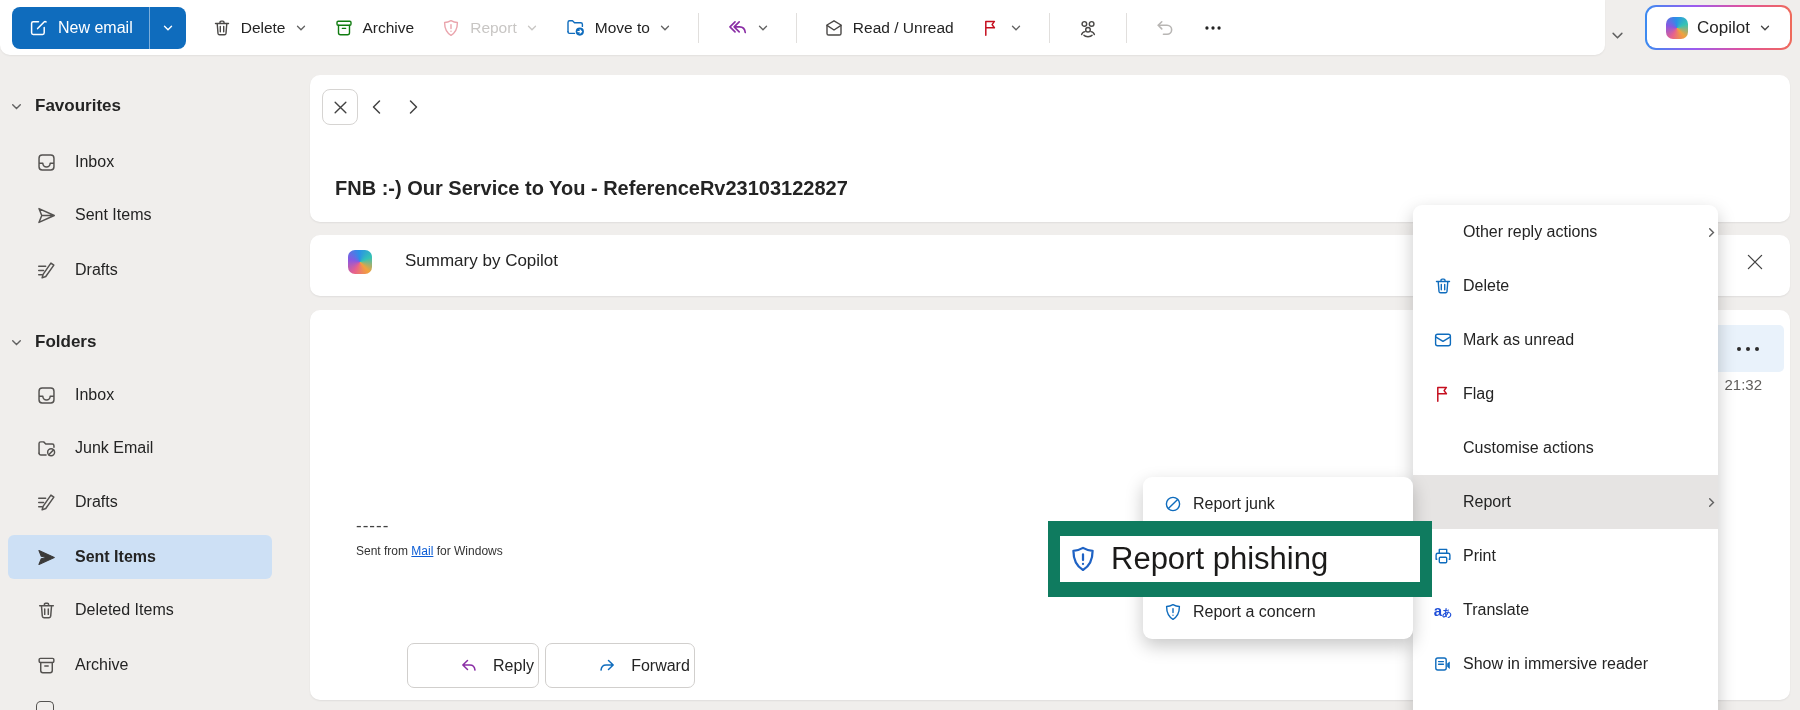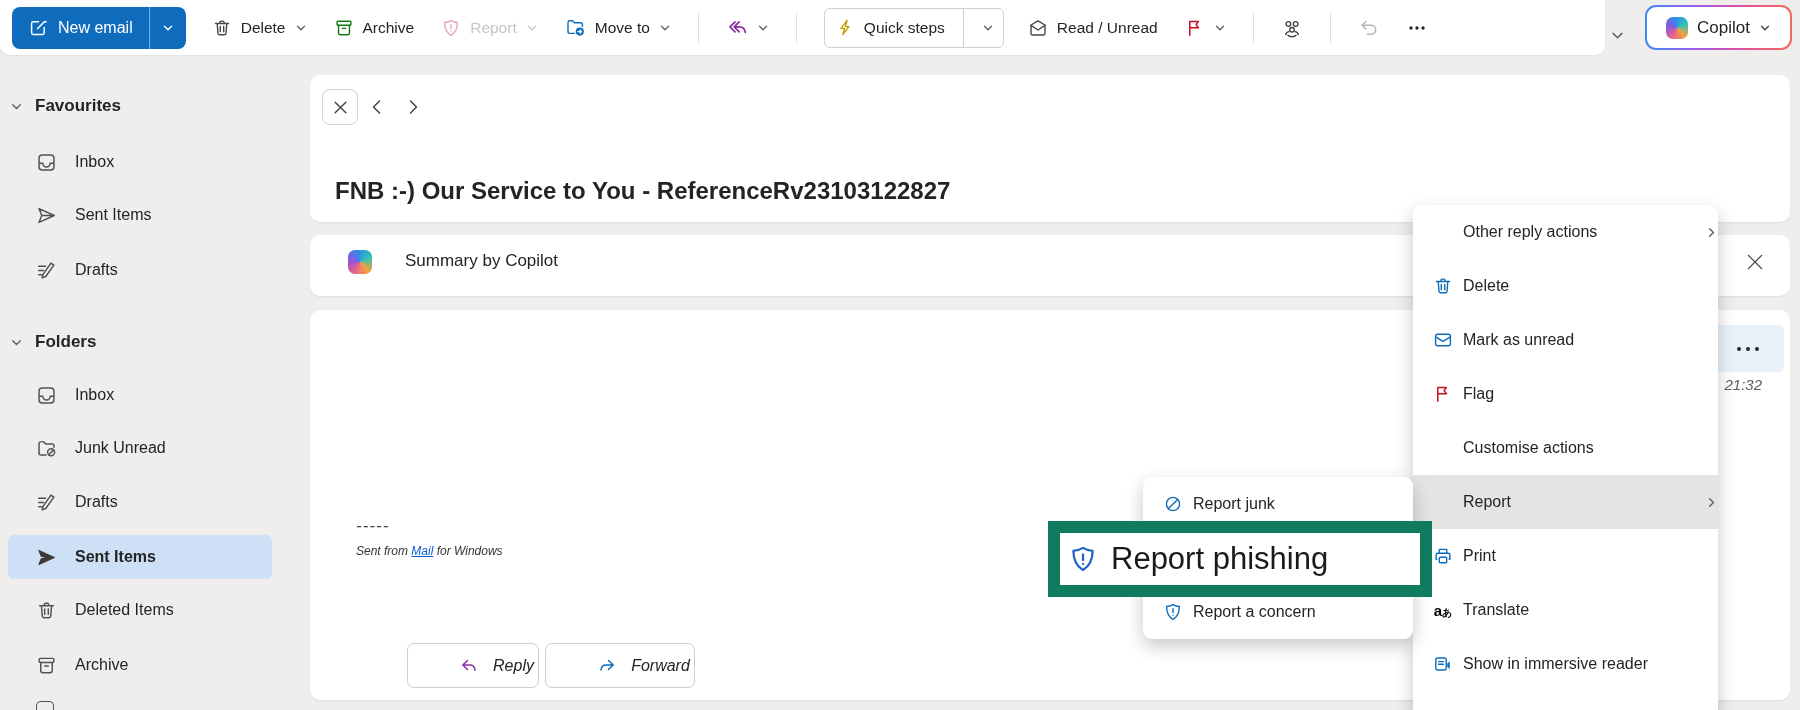--- a/index.html
+++ b/index.html
@@ -39,25 +39,25 @@
                  font-size:17px; font-weight:700; }
   .side-header .hchev { margin-left:10px; display:flex; }
   .side-header .hlabel { margin-left:12px; }
   .side-row.selected { background:#cde0f5; font-weight:700; }
 
   
   .card { position:absolute; left:310px; width:1480px; background:#fff; border-radius:10px;
           box-shadow:0 1px 2px rgba(0,0,0,.07); }
   .card1 { top:75px; height:147px; }
   .card2 { top:235px; height:61px; }
-  .card3 { top:310px; height:390px;font-style:italic; }
+  .card3 { top:310px; height:390px; }
   .xbtn { position:absolute; left:12px; top:14px; width:36px; height:36px; border:1px solid #d6d4d2;
           border-radius:8px; display:flex; align-items:center; justify-content:center; background:#fff; }
   .navchev { position:absolute; top:22px; display:flex; }
-  .subject { position:absolute; left:25px; top:102px; font-size:24px; font-weight:700; }
+  .subject { position:absolute; left:25px; top:102px; font-size:20px; font-weight:700; }
   .summary-label { position:absolute; left:95px; top:16px; font-size:17px; }
   .summary-logo { position:absolute; left:38px; top:15px; }
   .summary-close { position:absolute; right:24px; top:15px; display:flex; }
   .more-btn { position:absolute; left:1402px; top:15px; width:72px; height:47px; background:#e9f2fb;
               border-radius:5px; display:flex; align-items:center; justify-content:center; gap:5px; }
   .more-btn i { width:4px; height:4px; border-radius:50%; background:#2b2b2b; }
   .timestamp { position:absolute; right:28px; top:66px; font-size:15px; color:#605e5c; }
   .body-divider { position:absolute; left:46px; top:206px; font-size:17px; color:#424242; letter-spacing:1px; }
   .signature { position:absolute; left:46px; top:234px; font-size:12px; color:#333; }
   .signature a { color:#0b5cd5; }
@@ -67,32 +67,32 @@
   .forward-btn { left:235px; width:150px;text-align:right; }
 
   
   .ctx-menu { position:absolute; left:1413px; top:205px; width:305px; height:520px; background:#fff;
               border-radius:9px; box-shadow:0 7px 18px rgba(0,0,0,.22); z-index:10; padding-top:0; }
   .menu-item { height:54px; display:flex; align-items:center; padding:0 0 0 18px; font-size:16px; }
   .menu-item .mi-icon { width:24px; display:flex; justify-content:center; }
   .menu-item .mi-label { margin-left:8px; flex:1; }
   .menu-item .mi-chev { display:flex; }
   .menu-item.highlight { background:#e6e4e3; }
-  .tr-glyph { color:#000000; font-size:15px; font-weight:700; line-height:1; }
+  .tr-glyph { color:#1d4ed8; font-size:15px; font-weight:700; line-height:1; }
   .tr-glyph small { font-size:10px; }
 
   
   .sub-menu { position:absolute; left:1143px; top:477px; width:270px; height:162px; background:#fff;
               border-radius:9px; box-shadow:0 7px 18px rgba(0,0,0,.22); z-index:11; }
   .sub-menu .menu-item { height:54px; }
 
   
   .annotation { position:absolute; left:1048px; top:521px; width:384px; height:76px; background:#0F7B5F;
                 z-index:12; display:flex; align-items:center; justify-content:center; }
-  .annotation-inner { width:360px; height:52px; background:#fff; display:flex; align-items:center; padding-left:8px; }
+  .annotation-inner { width:360px; height:46px; background:#fff; display:flex; align-items:center; padding-left:8px; }
   .annotation-label { font-size:31px; color:#1b1a19; margin-left:13px; white-space:nowrap; }
 
   .partial-icon { position:absolute; left:36px; top:701px; width:18px; height:9px;
                   border:1.6px solid #545250; border-bottom:none; border-radius:5px 5px 0 0; }
   svg { display:block; }
 </style>
 </head>
 <body>
 
 <div class="toolbar">
@@ -172,34 +172,20 @@
           <path d="M8.2 4.5 3.6 9l4.6 4.5M12 4.5 7.4 9l4.6 4.5M7.4 9h5c3 0 4.7 1.8 5.1 5.1"></path>
         </svg>
     </span>
     <svg width="12" height="12" viewBox="0 0 12 12" fill="none" stroke="#616161" stroke-width="1.3" stroke-linecap="round">
         <path d="M2.5 4.3 6 7.8l3.5-3.5"></path>
       </svg>
   </div>
 
   <div class="tsep"></div>
 
-  <div class="qs-box">
-    <span>
-      <svg width="19" height="19" viewBox="0 0 20 20" fill="none" stroke="#c19c00" stroke-width="1.4" stroke-linejoin="round">
-          <path d="M11.6 2.4 5.4 11h3.7l-1.9 6.6L13.6 9H9.9l1.7-6.6z"></path>
-        </svg>
-    </span>
-    <span>Quick steps</span>
-    <span class="qs-div"></span>
-    <span class="qs-chev">
-      <svg width="12" height="12" viewBox="0 0 12 12" fill="none" stroke="#616161" stroke-width="1.3" stroke-linecap="round">
-          <path d="M2.5 4.3 6 7.8l3.5-3.5"></path>
-        </svg>
-    </span>
-  </div>
 
   <div class="tgroup">
     <span>
       <svg width="20" height="20" viewBox="0 0 20 20" fill="none" stroke="#4a4846" stroke-width="1.4" stroke-linecap="round" stroke-linejoin="round">
           <path d="M10 2.8 17 7v8.4c0 .9-.7 1.6-1.6 1.6H4.6c-.9 0-1.6-.7-1.6-1.6V7l7-4.2z"></path>
           <path d="M3 7.4 10 12l7-4.6"></path>
         </svg>
     </span>
     <span>Read / Unread</span>
   </div>
@@ -327,21 +313,21 @@
 
   <div class="side-row" style="top:426px">
     <span class="sicon">
       <svg width="21" height="21" viewBox="0 0 20 20" fill="none" stroke="#545250" stroke-width="1.4" stroke-linecap="round" stroke-linejoin="round">
           <path d="M2.9 14.6V5.3c0-.9.7-1.6 1.6-1.6h2.8l2 2h6.2c.9 0 1.6.7 1.6 1.6v1.5"></path>
           <path d="M2.9 14.6c0 .9.7 1.6 1.6 1.6h5.1"></path>
           <circle cx="14.4" cy="13.6" r="3.3"></circle>
           <path d="M12.1 15.9l4.6-4.6"></path>
         </svg>
     </span>
-    <span class="slabel">Junk Unread</span>
+    <span class="slabel">Junk Email</span>
   </div>
 
   <div class="side-row" style="top:480px">
     <span class="sicon">
       <svg width="21" height="21" viewBox="0 0 20 20" fill="none" stroke="#545250" stroke-width="1.4" stroke-linecap="round" stroke-linejoin="round">
           <path d="M2.6 6h6.6M2.6 10h4.6M2.6 14h3.4"></path>
           <path d="M14.2 2.9 17 4.9l-7.7 10.8-3.5 1.3 1.1-3.6z"></path>
         </svg>
     </span>
     <span class="slabel">Drafts</span>

